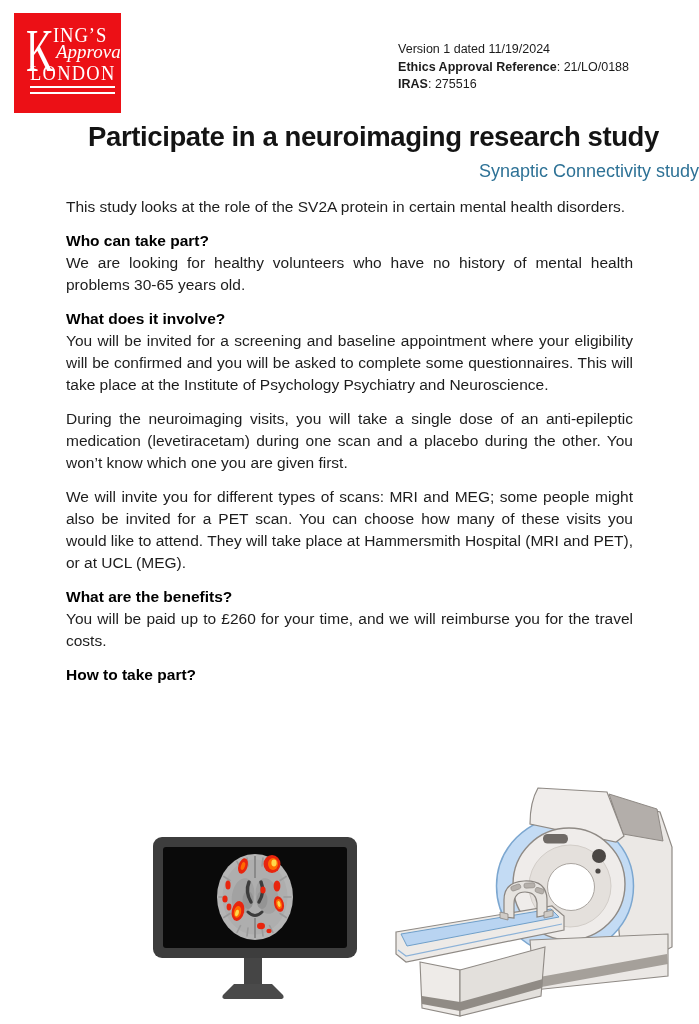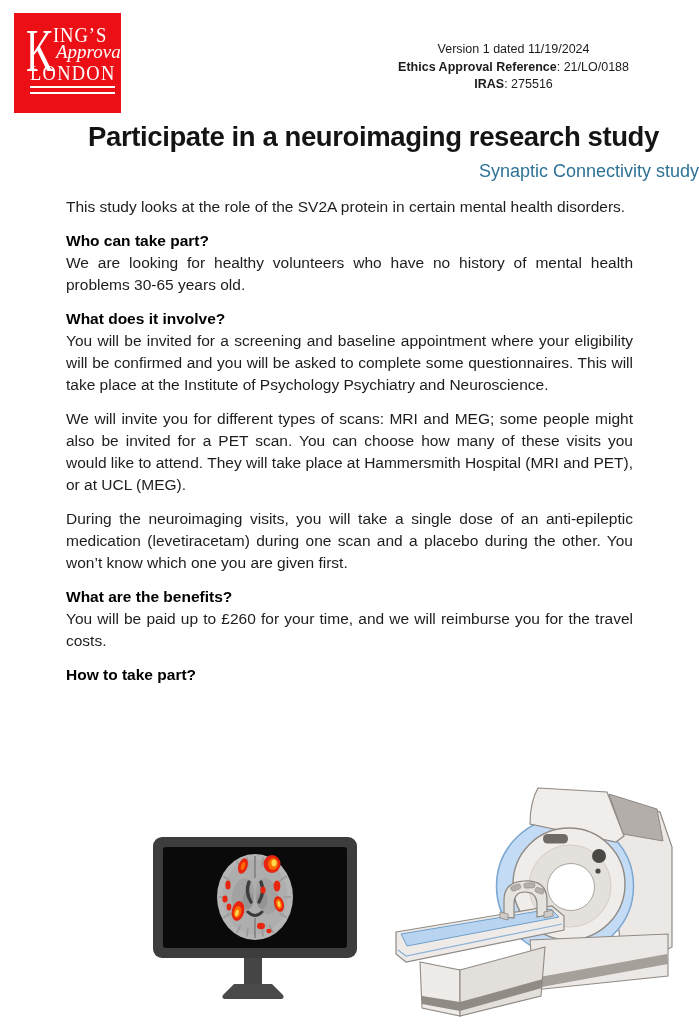--- a/index.html
+++ b/index.html
@@ -28,21 +28,21 @@
     position:absolute; left:16px; top:49px; font-size:22px; line-height:1;
     letter-spacing:1.5px; transform:scaleX(.84); transform-origin:left top;
   }
   .logo .rules {
     position:absolute; left:16px; right:6px; top:73px; height:4px;
     border-top:2px solid #fff; border-bottom:2px solid #fff;
   }
 
   
   .meta {
-    position:absolute; top:41px; right:70px; text-align:center;
+    position:absolute; top:41px; right:70px; text-align:left;
     font-size:12.5px; line-height:17.5px; color:#1c1c1c;
   }
   .meta b { font-weight:700; }
 
   
   .title {
     position:absolute; left:0; top:121px; width:699px; margin:0; text-align:center;
     font-size:27.5px; font-weight:700; color:#141414; letter-spacing:-.4px;padding-left:24px;
   }
   .subtitle {
@@ -95,25 +95,25 @@
     <section class="sec">
       <h3>Who can take part?</h3>
       <p>We are looking for healthy volunteers who have no history of mental health problems 30-65 years old.</p>
     </section>
     <section class="sec">
       <h3>What does it involve?</h3>
       <p>You will be invited for a screening and baseline appointment where your eligibility will be confirmed and you will be asked to complete some questionnaires. This will take place at the Institute of Psychology Psychiatry and Neuroscience.</p>
     </section>
     <section class="sec">
 
-      <p>We will invite you for different types of scans: MRI and MEG; some people might also be invited for a PET scan. You can choose how many of these visits you would like to attend. They will take place at Hammersmith Hospital (MRI and PET), or at UCL (MEG).</p>
+      <p>During the neuroimaging visits, you will take a single dose of an anti-epileptic medication (levetiracetam) during one scan and a placebo during the other. You won’t know which one you are given first.</p>
     </section>
     <section class="sec">
 
-      <p>During the neuroimaging visits, you will take a single dose of an anti-epileptic medication (levetiracetam) during one scan and a placebo during the other. You won’t know which one you are given first.</p>
+      <p>We will invite you for different types of scans: MRI and MEG; some people might also be invited for a PET scan. You can choose how many of these visits you would like to attend. They will take place at Hammersmith Hospital (MRI and PET), or at UCL (MEG).</p>
     </section>
     <section class="sec">
       <h3>What are the benefits?</h3>
       <p>You will be paid up to £260 for your time, and we will reimburse you for the travel costs.</p>
     </section>
     <section class="sec">
       <h3>How to take part?</h3>
     </section>
   </div>
 

